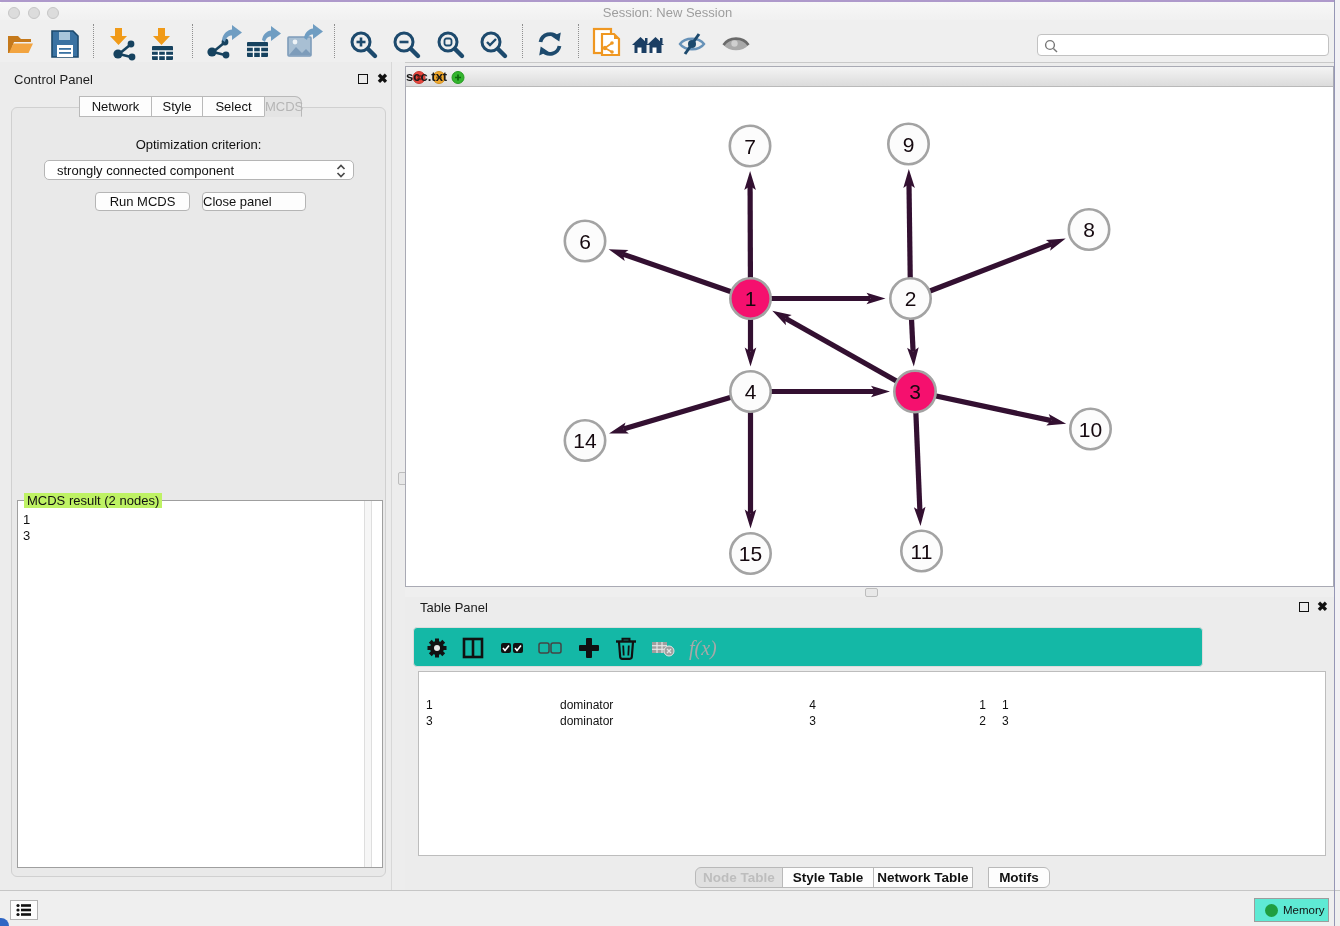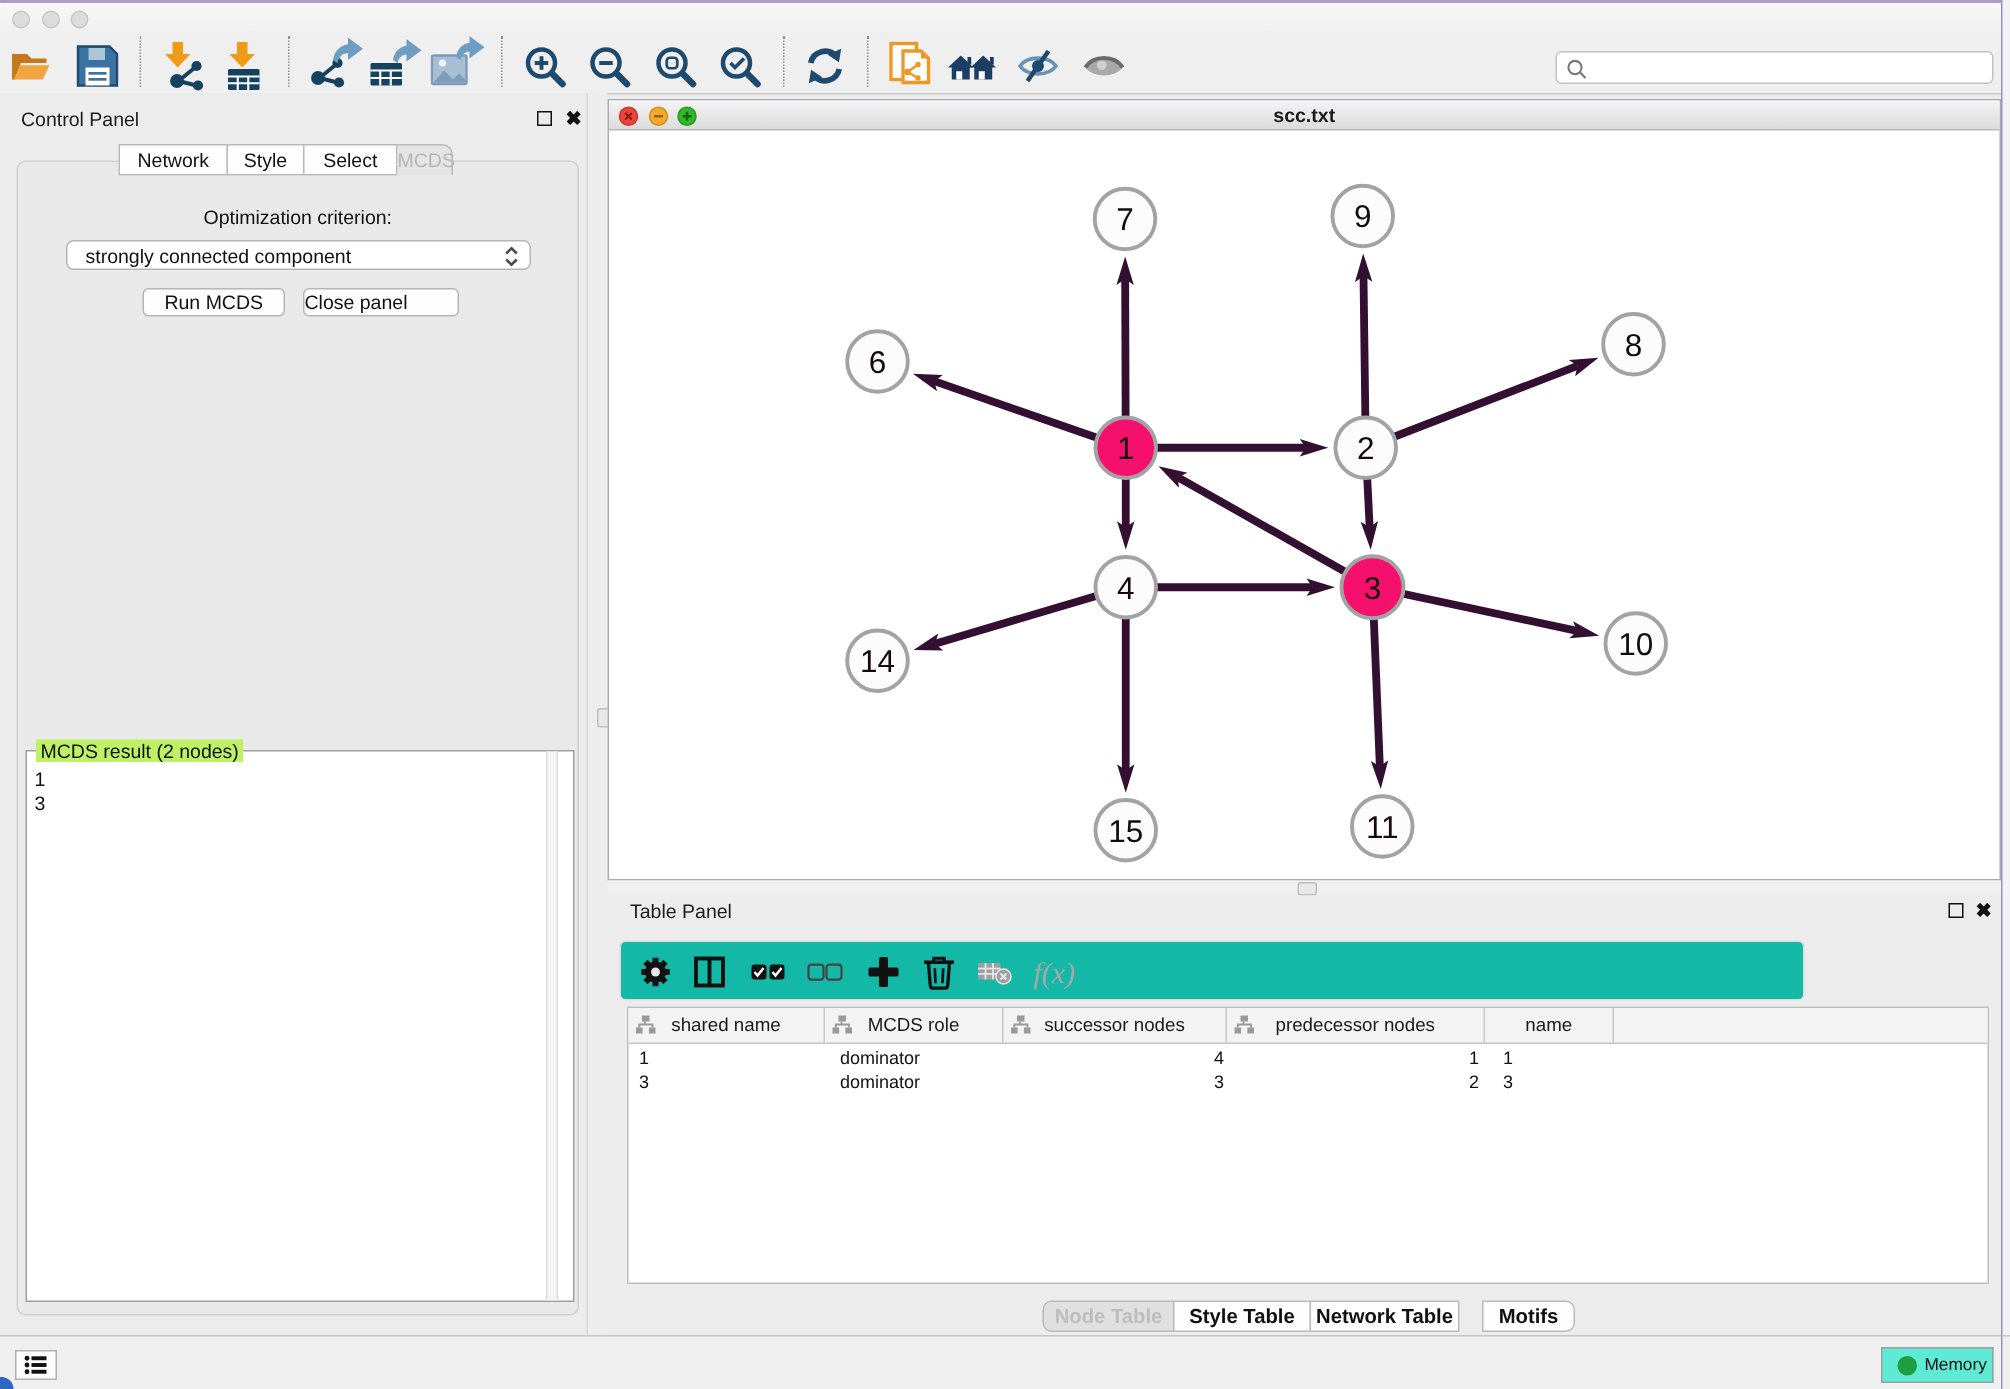--- a/index.html
+++ b/index.html
@@ -53,20 +53,21 @@
   <div class="abs" id="appwin"></div>
   <div class="abs" id="wallpaper-top"></div>
   <div class="abs" id="edgeline" style="left:1334px;top:0;width:1px;height:926px;background:#9596b5;z-index:5;"></div>
   <div class="abs" id="bluearc" style="left:-7px;top:918px;width:16px;height:16px;border-radius:50%;background:#2f66c4;z-index:6;"></div>
   <div class="abs" id="wallpaper-right"></div>
 
   <div class="abs" id="titlebar" style="top:2px;">
     <div class="tl" style="left:8px;"></div>
     <div class="tl" style="left:28px;"></div>
     <div class="tl" style="left:47px;"></div>
+    <div id="wtitle">Session: New Session</div>
   </div>
 
   <div class="abs" id="toolbar">
   <svg width="1335" height="42" viewBox="0 0 1335 42" style="position:absolute;left:0;top:0;">
 
     <g transform="translate(22,24)">
       <path d="M-14 9 V-8 h10 l3 3 h10 v3 h-17 l-4 11 z" fill="#c5791b"></path>
       <path d="M-13 9 l4.5 -9.5 h19.5 l-4.5 9.5 z" fill="#f2a440"></path>
     </g>
 
@@ -241,21 +242,21 @@
   <div class="abs" id="netwin">
     <div id="nettitle">
       <svg width="70" height="20" style="position:absolute;left:0;top:0;">
         <circle cx="13" cy="10.5" r="6" fill="#e8463d" stroke="#c63931" stroke-width="1"></circle>
         <path d="M10.8 8.3 l4.4 4.4 M15.2 8.3 l-4.4 4.4" stroke="#8f1d16" stroke-width="1.5"></path>
         <circle cx="33" cy="10.5" r="6" fill="#f2a92e" stroke="#d0901f" stroke-width="1"></circle>
         <path d="M30 10.5 h6" stroke="#93650e" stroke-width="1.8"></path>
         <circle cx="52" cy="10.5" r="6" fill="#33b52e" stroke="#259a20" stroke-width="1"></circle>
         <path d="M49 10.5 h6 M52 7.5 v6" stroke="#0e680d" stroke-width="1.7"></path>
       </svg>
-      <div class="abs" style="left:0;top:2px;width:927px;text-align:center;font-size:13px;font-weight:600;color:#1a1a1a;">scc.txt</div>
+      <div class="abs" style="left:0;top:2px;width:927px;font-size:13px;font-weight:600;color:#1a1a1a;">scc.txt</div>
     </div>
     <svg class="abs" style="left:0;top:20px;" width="927" height="499" viewBox="0 0 927 499">
       <g stroke="#331031" stroke-width="5.2" fill="none">
         <line x1="344.5" y1="211.5" x2="344.1" y2="99.0"></line>
         <line x1="344.5" y1="211.5" x2="216.8" y2="167.1"></line>
         <line x1="344.5" y1="211.5" x2="464.5" y2="211.5"></line>
         <line x1="344.5" y1="211.5" x2="344.5" y2="264.5"></line>
         <line x1="504.5" y1="211.5" x2="503.0" y2="97.0"></line>
         <line x1="504.5" y1="211.5" x2="645.7" y2="156.9"></line>
         <line x1="504.5" y1="211.5" x2="507.1" y2="264.5"></line>
@@ -378,40 +379,20 @@
             <line x1="-1" y1="-6" x2="-1" y2="5"></line>
       </g>
       <circle cx="6" cy="3" r="5" fill="#9f9f9f" stroke="#e6e6e6" stroke-width="1"></circle>
       <path d="M4 1 l4 4 M8 1 l-4 4" stroke="#e6e6e6" stroke-width="1.4"></path>
     </g>
 
     <text x="275" y="27" font-family="Liberation Serif, serif" font-style="italic" font-size="20px" fill="#a8a8a8">f(x)</text>
   </svg>
   </div>
   <div class="abs" id="ttable">
-    <div id="thead">
-      <div class="hcol" style="left:0;width:131px;">shared name</div>
-      <div class="hcol" style="left:131px;width:119px;">MCDS role</div>
-      <div class="hcol" style="left:250px;width:149px;">successor nodes</div>
-      <div class="hcol" style="left:399px;width:172px;">predecessor nodes</div>
-      <div class="hcol" style="left:571px;width:86px;">name</div>
-      <svg width="906" height="23" style="position:absolute;left:0;top:0;">
-        <g fill="#999">
-          <g id="treeicon">
-            <rect x="9" y="5" width="5" height="4"></rect>
-            <rect x="5" y="13" width="4.4" height="4"></rect>
-            <rect x="13.6" y="13" width="4.4" height="4"></rect>
-            <path d="M11 9 v2 M7.2 13 v-2 h8.8 v2 M11 9 v2" stroke="#999" stroke-width="1.2" fill="none"></path>
-          </g>
-          <use href="#treeicon" x="131"></use>
-          <use href="#treeicon" x="250"></use>
-          <use href="#treeicon" x="399"></use>
-        </g>
-      </svg>
-    </div>
     <div class="cell" style="left:7px;top:26px;">1</div>
     <div class="cell" style="left:141px;top:26px;">dominator</div>
     <div class="cell" style="left:330px;top:26px;width:67px;text-align:right;">4</div>
     <div class="cell" style="left:500px;top:26px;width:67px;text-align:right;">1</div>
     <div class="cell" style="left:583px;top:26px;">1</div>
     <div class="cell" style="left:7px;top:42px;">3</div>
     <div class="cell" style="left:141px;top:42px;">dominator</div>
     <div class="cell" style="left:330px;top:42px;width:67px;text-align:right;">3</div>
     <div class="cell" style="left:500px;top:42px;width:67px;text-align:right;">2</div>
     <div class="cell" style="left:583px;top:42px;">3</div>

